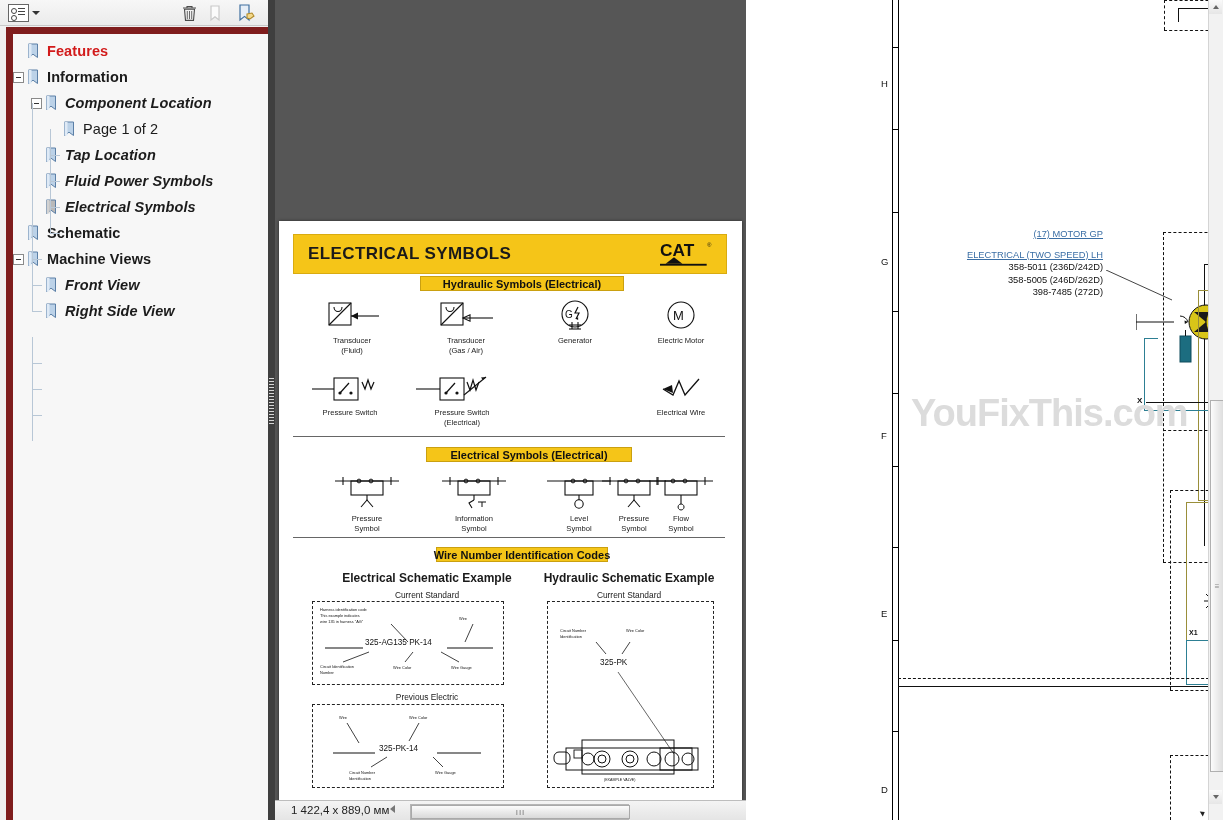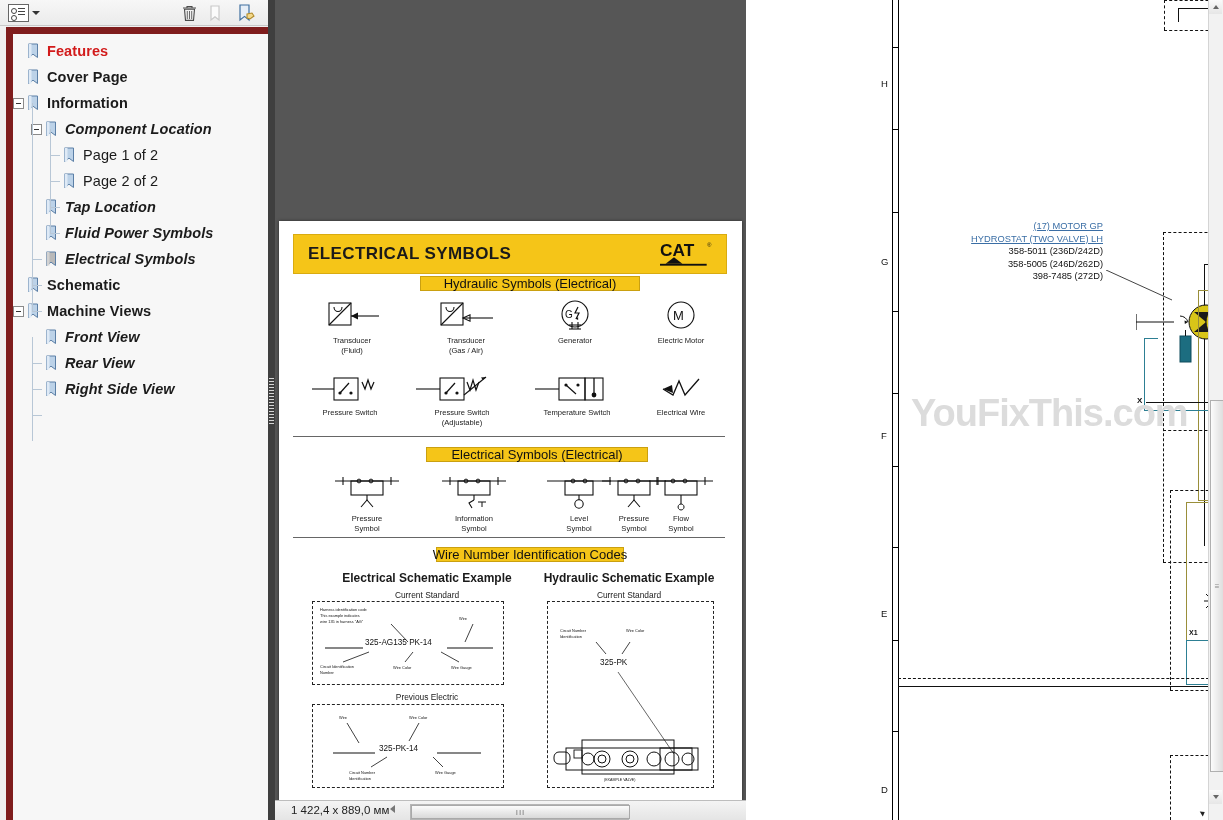--- a/index.html
+++ b/index.html
@@ -84,21 +84,21 @@
     display:flex;align-items:center;
   }
   .title-bar .ttl{
     font-size:17px;font-weight:bold;color:#1a1a1a;margin-left:14px;letter-spacing:.4px;
   }
   .cat-logo{position:absolute;right:10px;top:4px;width:56px;height:30px;}
 
   .band{
     position:absolute;height:11px;background:#f5c518;border:1px solid #caa010;
     display:flex;align-items:center;justify-content:center;
-    font-size:13px;font-weight:normal;color:#111;padding:1px 20px;white-space:nowrap;
+    font-size:11px;font-weight:bold;color:#111;padding:1px 12px;white-space:nowrap;
   }
   .hr{position:absolute;height:1px;background:#666;}
 
   .sym{position:absolute;text-align:center;}
   .sym .cap{font-size:7.6px;color:#1a1a1a;line-height:9.5px;margin-top:3px;}
   .sym svg{display:block;margin:0 auto;}
 
   .exhead{position:absolute;font-size:12px;font-weight:bold;color:#1a1a1a;text-align:center;}
   .exsub{position:absolute;font-size:8.4px;color:#1a1a1a;text-align:center;}
   .dashbox{position:absolute;border:1.2px dashed #222;}
@@ -134,21 +134,21 @@
   .dashed-v{position:absolute;border-left:1.1px dashed #111;}
   .thin-h{position:absolute;border-top:1px solid #111;}
   .thin-v{position:absolute;border-left:1px solid #111;}
   .olive-h{position:absolute;border-top:1px solid #9a8f3a;}
   .olive-v{position:absolute;border-left:1px solid #9a8f3a;}
   .teal-h{position:absolute;border-top:1px solid #2d7f93;}
   .teal-v{position:absolute;border-left:1px solid #2d7f93;}
   .gray-v{position:absolute;border-left:1px solid #bbb;}
 
   #callout{position:absolute;right:120px;top:220px;text-align:right;}
-  #callout .lnk{font-size:9.3px;color:#3a6ea5;text-decoration:underline;display:block;line-height:12.5px;}
+  #callout .lnk{font-size:9.3px;color:#3a6ea5;text-decoration:underline;display:block;line-height:12.5px;margin-top:8px;}
   #callout .pn{font-size:9.3px;color:#111;display:block;line-height:12.5px;}
 
   #watermark{
     position:absolute;left:911px;top:392px;width:330px;height:48px;
     font-size:38px;color:#dcdcdc;font-weight:bold;letter-spacing:-1px;
     white-space:nowrap;pointer-events:none;
   }
 
   
   #vscroll{position:absolute;right:0;top:0;width:14px;height:820px;
@@ -210,129 +210,102 @@
           <div class="bm-row lvl0 feat">
             <span class="bm-ico" style="margin-left: 14px;">
               <svg width="13" height="16" viewBox="0 0 13 16">
                 <path d="M1.5 1h9v13.5L6 11.2 1.5 14.5z" fill="#bcd2e8" stroke="#5b7fa6" stroke-width="1"></path>
                 <path d="M1.5 1h3v13.5l-3 0z" fill="#dfeaf6" stroke="none"></path>
               </svg>
             </span>
             <span class="bm-label">Features</span>
           </div>
           <div class="bm-row lvl0">
+            <span class="bm-toggle" style="left: 0px;"></span>
             <span class="bm-ico" style="margin-left: 14px;">
               <svg width="13" height="16" viewBox="0 0 13 16">
                 <path d="M1.5 1h9v13.5L6 11.2 1.5 14.5z" fill="#bcd2e8" stroke="#5b7fa6" stroke-width="1"></path>
                 <path d="M1.5 1h3v13.5l-3 0z" fill="#dfeaf6" stroke="none"></path>
               </svg>
             </span>
-            <span class="bm-label">Cover Page</span>
+            <span class="bm-label">Information</span>
+          </div>
+          <div class="bm-row lvl1">
+            <span class="bm-toggle" style="left: 18px;"></span>
+            <span class="bm-ico" style="margin-left: 32px;">
+              <svg width="13" height="16" viewBox="0 0 13 16">
+                <path d="M1.5 1h9v13.5L6 11.2 1.5 14.5z" fill="#bcd2e8" stroke="#5b7fa6" stroke-width="1"></path>
+                <path d="M1.5 1h3v13.5l-3 0z" fill="#dfeaf6" stroke="none"></path>
+              </svg>
+            </span>
+            <span class="bm-label">Component Location</span>
+          </div>
+          <div class="bm-row lvl2">
+            <span class="bm-ico" style="margin-left: 50px;">
+              <svg width="13" height="16" viewBox="0 0 13 16">
+                <path d="M1.5 1h9v13.5L6 11.2 1.5 14.5z" fill="#bcd2e8" stroke="#5b7fa6" stroke-width="1"></path>
+                <path d="M1.5 1h3v13.5l-3 0z" fill="#dfeaf6" stroke="none"></path>
+              </svg>
+            </span>
+            <span class="bm-label">Page 1 of 2</span>
+          </div>
+          <div class="bm-row lvl1">
+            <span class="bm-ico" style="margin-left: 32px;">
+              <svg width="13" height="16" viewBox="0 0 13 16">
+                <path d="M1.5 1h9v13.5L6 11.2 1.5 14.5z" fill="#bcd2e8" stroke="#5b7fa6" stroke-width="1"></path>
+                <path d="M1.5 1h3v13.5l-3 0z" fill="#dfeaf6" stroke="none"></path>
+              </svg>
+            </span>
+            <span class="bm-label">Tap Location</span>
+          </div>
+          <div class="bm-row lvl1">
+            <span class="bm-ico" style="margin-left: 32px;">
+              <svg width="13" height="16" viewBox="0 0 13 16">
+                <path d="M1.5 1h9v13.5L6 11.2 1.5 14.5z" fill="#bcd2e8" stroke="#5b7fa6" stroke-width="1"></path>
+                <path d="M1.5 1h3v13.5l-3 0z" fill="#dfeaf6" stroke="none"></path>
+              </svg>
+            </span>
+            <span class="bm-label">Fluid Power Symbols</span>
+          </div>
+          <div class="bm-row lvl1">
+            <span class="bm-ico" style="margin-left: 32px;">
+              <svg width="13" height="16" viewBox="0 0 13 16">
+                <path d="M1.5 1h9v13.5L6 11.2 1.5 14.5z" fill="#b9b9b9" stroke="#5b7fa6" stroke-width="1"></path>
+                <path d="M1.5 1h3v13.5l-3 0z" fill="#d2d2d2" stroke="none"></path>
+              </svg>
+            </span>
+            <span class="bm-label">Electrical Symbols</span>
+          </div>
+          <div class="bm-row lvl0">
+            <span class="bm-ico" style="margin-left: 14px;">
+              <svg width="13" height="16" viewBox="0 0 13 16">
+                <path d="M1.5 1h9v13.5L6 11.2 1.5 14.5z" fill="#bcd2e8" stroke="#5b7fa6" stroke-width="1"></path>
+                <path d="M1.5 1h3v13.5l-3 0z" fill="#dfeaf6" stroke="none"></path>
+              </svg>
+            </span>
+            <span class="bm-label">Schematic</span>
           </div>
           <div class="bm-row lvl0">
             <span class="bm-toggle" style="left: 0px;"></span>
             <span class="bm-ico" style="margin-left: 14px;">
               <svg width="13" height="16" viewBox="0 0 13 16">
                 <path d="M1.5 1h9v13.5L6 11.2 1.5 14.5z" fill="#bcd2e8" stroke="#5b7fa6" stroke-width="1"></path>
                 <path d="M1.5 1h3v13.5l-3 0z" fill="#dfeaf6" stroke="none"></path>
               </svg>
             </span>
-            <span class="bm-label">Information</span>
-          </div>
-          <div class="bm-row lvl1">
-            <span class="bm-toggle" style="left: 18px;"></span>
-            <span class="bm-ico" style="margin-left: 32px;">
-              <svg width="13" height="16" viewBox="0 0 13 16">
-                <path d="M1.5 1h9v13.5L6 11.2 1.5 14.5z" fill="#bcd2e8" stroke="#5b7fa6" stroke-width="1"></path>
-                <path d="M1.5 1h3v13.5l-3 0z" fill="#dfeaf6" stroke="none"></path>
-              </svg>
-            </span>
-            <span class="bm-label">Component Location</span>
-          </div>
-          <div class="bm-row lvl2">
-            <span class="bm-ico" style="margin-left: 50px;">
-              <svg width="13" height="16" viewBox="0 0 13 16">
-                <path d="M1.5 1h9v13.5L6 11.2 1.5 14.5z" fill="#bcd2e8" stroke="#5b7fa6" stroke-width="1"></path>
-                <path d="M1.5 1h3v13.5l-3 0z" fill="#dfeaf6" stroke="none"></path>
-              </svg>
-            </span>
-            <span class="bm-label">Page 1 of 2</span>
-          </div>
-          <div class="bm-row lvl2">
-            <span class="bm-ico" style="margin-left: 50px;">
-              <svg width="13" height="16" viewBox="0 0 13 16">
-                <path d="M1.5 1h9v13.5L6 11.2 1.5 14.5z" fill="#bcd2e8" stroke="#5b7fa6" stroke-width="1"></path>
-                <path d="M1.5 1h3v13.5l-3 0z" fill="#dfeaf6" stroke="none"></path>
-              </svg>
-            </span>
-            <span class="bm-label">Page 2 of 2</span>
+            <span class="bm-label">Machine Views</span>
           </div>
           <div class="bm-row lvl1">
             <span class="bm-ico" style="margin-left: 32px;">
               <svg width="13" height="16" viewBox="0 0 13 16">
                 <path d="M1.5 1h9v13.5L6 11.2 1.5 14.5z" fill="#bcd2e8" stroke="#5b7fa6" stroke-width="1"></path>
                 <path d="M1.5 1h3v13.5l-3 0z" fill="#dfeaf6" stroke="none"></path>
               </svg>
             </span>
-            <span class="bm-label">Tap Location</span>
-          </div>
-          <div class="bm-row lvl1">
-            <span class="bm-ico" style="margin-left: 32px;">
-              <svg width="13" height="16" viewBox="0 0 13 16">
-                <path d="M1.5 1h9v13.5L6 11.2 1.5 14.5z" fill="#bcd2e8" stroke="#5b7fa6" stroke-width="1"></path>
-                <path d="M1.5 1h3v13.5l-3 0z" fill="#dfeaf6" stroke="none"></path>
-              </svg>
-            </span>
-            <span class="bm-label">Fluid Power Symbols</span>
-          </div>
-          <div class="bm-row lvl1">
-            <span class="bm-ico" style="margin-left: 32px;">
-              <svg width="13" height="16" viewBox="0 0 13 16">
-                <path d="M1.5 1h9v13.5L6 11.2 1.5 14.5z" fill="#b9b9b9" stroke="#5b7fa6" stroke-width="1"></path>
-                <path d="M1.5 1h3v13.5l-3 0z" fill="#d2d2d2" stroke="none"></path>
-              </svg>
-            </span>
-            <span class="bm-label">Electrical Symbols</span>
-          </div>
-          <div class="bm-row lvl0">
-            <span class="bm-ico" style="margin-left: 14px;">
-              <svg width="13" height="16" viewBox="0 0 13 16">
-                <path d="M1.5 1h9v13.5L6 11.2 1.5 14.5z" fill="#bcd2e8" stroke="#5b7fa6" stroke-width="1"></path>
-                <path d="M1.5 1h3v13.5l-3 0z" fill="#dfeaf6" stroke="none"></path>
-              </svg>
-            </span>
-            <span class="bm-label">Schematic</span>
-          </div>
-          <div class="bm-row lvl0">
-            <span class="bm-toggle" style="left: 0px;"></span>
-            <span class="bm-ico" style="margin-left: 14px;">
-              <svg width="13" height="16" viewBox="0 0 13 16">
-                <path d="M1.5 1h9v13.5L6 11.2 1.5 14.5z" fill="#bcd2e8" stroke="#5b7fa6" stroke-width="1"></path>
-                <path d="M1.5 1h3v13.5l-3 0z" fill="#dfeaf6" stroke="none"></path>
-              </svg>
-            </span>
-            <span class="bm-label">Machine Views</span>
-          </div>
-          <div class="bm-row lvl1">
-            <span class="bm-ico" style="margin-left: 32px;">
-              <svg width="13" height="16" viewBox="0 0 13 16">
-                <path d="M1.5 1h9v13.5L6 11.2 1.5 14.5z" fill="#bcd2e8" stroke="#5b7fa6" stroke-width="1"></path>
-                <path d="M1.5 1h3v13.5l-3 0z" fill="#dfeaf6" stroke="none"></path>
-              </svg>
-            </span>
             <span class="bm-label">Front View</span>
-          </div>
-          <div class="bm-row lvl1">
-            <span class="bm-ico" style="margin-left: 32px;">
-              <svg width="13" height="16" viewBox="0 0 13 16">
-                <path d="M1.5 1h9v13.5L6 11.2 1.5 14.5z" fill="#bcd2e8" stroke="#5b7fa6" stroke-width="1"></path>
-                <path d="M1.5 1h3v13.5l-3 0z" fill="#dfeaf6" stroke="none"></path>
-              </svg>
-            </span>
-            <span class="bm-label">Rear View</span>
           </div>
           <div class="bm-row lvl1">
             <span class="bm-ico" style="margin-left: 32px;">
               <svg width="13" height="16" viewBox="0 0 13 16">
                 <path d="M1.5 1h9v13.5L6 11.2 1.5 14.5z" fill="#bcd2e8" stroke="#5b7fa6" stroke-width="1"></path>
                 <path d="M1.5 1h3v13.5l-3 0z" fill="#dfeaf6" stroke="none"></path>
               </svg>
             </span>
             <span class="bm-label">Right Side View</span>
           </div>
@@ -437,36 +410,23 @@
             <line x1="2" y1="16" x2="26" y2="16" stroke="#111" stroke-width="1.1"></line>
             <rect x="26" y="5" width="24" height="22" fill="none" stroke="#111" stroke-width="1.1"></rect>
             <circle cx="32" cy="20" r="1.6" fill="#111"></circle>
             <circle cx="43" cy="20" r="1.6" fill="#111"></circle>
             <line x1="32" y1="20" x2="41" y2="10" stroke="#111" stroke-width="1.2"></line>
             <path d="M53 9 l3 8 l3 -10 l3 10 l3 -8" fill="none" stroke="#111" stroke-width="1.2"></path>
             <line x1="50" y1="22" x2="72" y2="4" stroke="#111" stroke-width="1.1"></line>
             <path d="M72 4 l-5 0.6 l1.8 2.2 z" fill="#111"></path>
           </svg>
           <div class="cap"><span>Pressure Switch</span><br>
-            <span>(Adjustable)</span></div>
-        </div>
-
-        <div class="sym" style="left:240px;top:152px;width:116px;">
-          <svg width="92" height="32" viewBox="0 0 92 32">
-            <line x1="4" y1="16" x2="28" y2="16" stroke="#111" stroke-width="1.1"></line>
-            <rect x="28" y="5" width="26" height="22" fill="none" stroke="#111" stroke-width="1.1"></rect>
-            <circle cx="35" cy="12" r="1.6" fill="#111"></circle>
-            <circle cx="47" cy="12" r="1.6" fill="#111"></circle>
-            <line x1="35" y1="12" x2="45" y2="21" stroke="#111" stroke-width="1.2"></line>
-            <rect x="54" y="5" width="18" height="22" fill="none" stroke="#111" stroke-width="1.1"></rect>
-            <line x1="63" y1="5" x2="63" y2="21" stroke="#111" stroke-width="1.3"></line>
-            <circle cx="63" cy="22" r="2.4" fill="#111"></circle>
-          </svg>
-          <div class="cap"><span>Temperature Switch</span></div>
-        </div>
+            <span>(Electrical)</span></div>
+        </div>
+
 
         <div class="sym" style="left:352px;top:152px;width:100px;">
           <svg width="60" height="32" viewBox="0 0 60 32">
             <path d="M12 16 l10 6 l6 -14 l6 14 l14 -16" fill="none" stroke="#111" stroke-width="1.3"></path>
             <path d="M12 16 l9 -4 l1 8 z" fill="#111"></path>
           </svg>
           <div class="cap"><span>Electrical Wire</span></div>
         </div>
 
         <div class="hr" style="left:14px;top:215px;width:432px;"></div>
@@ -661,21 +621,21 @@
     <div class="rowlab" style="top:784px;">D</div>
 
     <div class="dashed-h" style="left:418px;top:0px;width:60px;"></div>
     <div class="dashed-v" style="left:418px;top:0px;height:30px;"></div>
     <div class="dashed-h" style="left:418px;top:30px;width:60px;"></div>
     <div class="thin-h" style="left:432px;top:8px;width:46px;"></div>
     <div class="thin-v" style="left:432px;top:8px;height:14px;"></div>
 
     <div id="callout">
       <span class="lnk">(17) MOTOR GP</span>
-      <span class="lnk">HYDROSTAT (TWO VALVE) LH</span>
+      <span class="lnk">ELECTRICAL (TWO SPEED) LH</span>
       <span class="pn">358-5011 (236D/242D)</span>
       <span class="pn">358-5005 (246D/262D)</span>
       <span class="pn">398-7485 (272D)</span>
     </div>
 
     <svg style="position:absolute;left:360px;top:270px;width:130px;height:50px;">
       <line x1="0" y1="0" x2="66" y2="30" stroke="#444" stroke-width="1"></line>
     </svg>
 
     <div class="dashed-v" style="left:417px;top:232px;height:330px;"></div>

